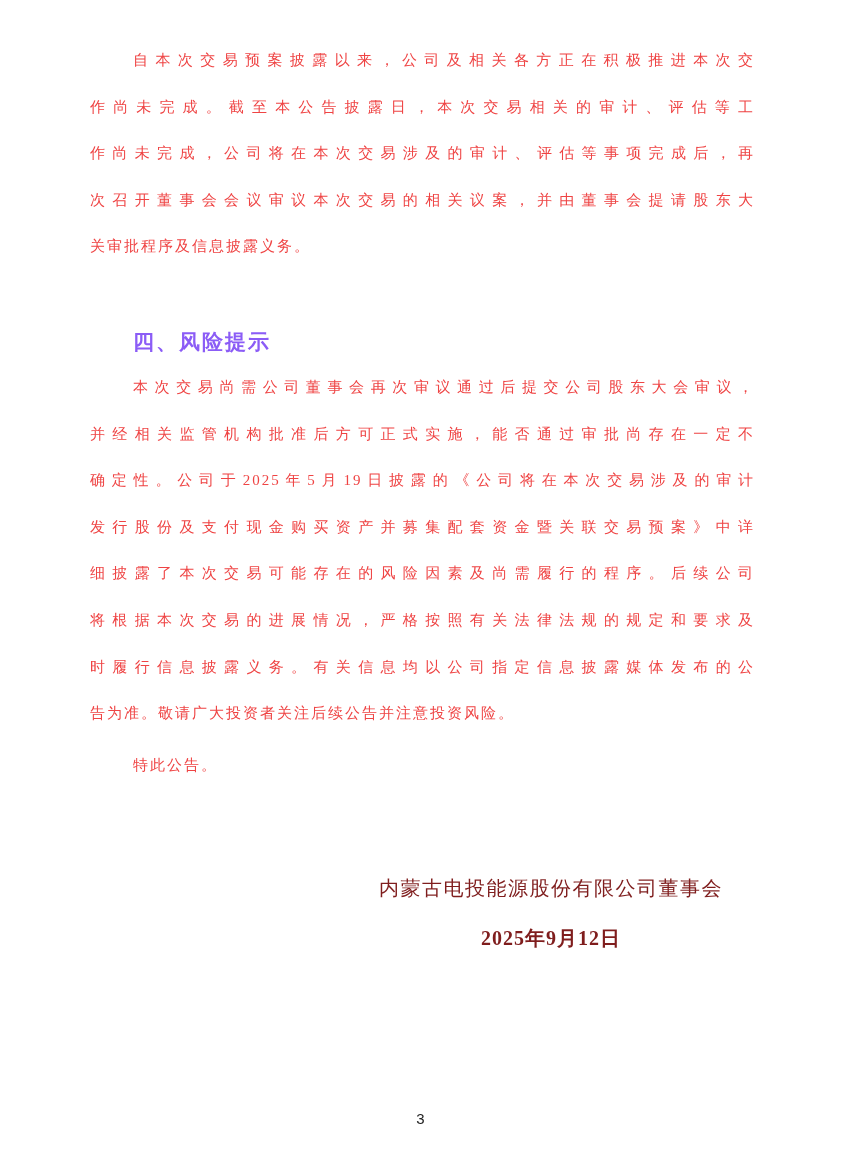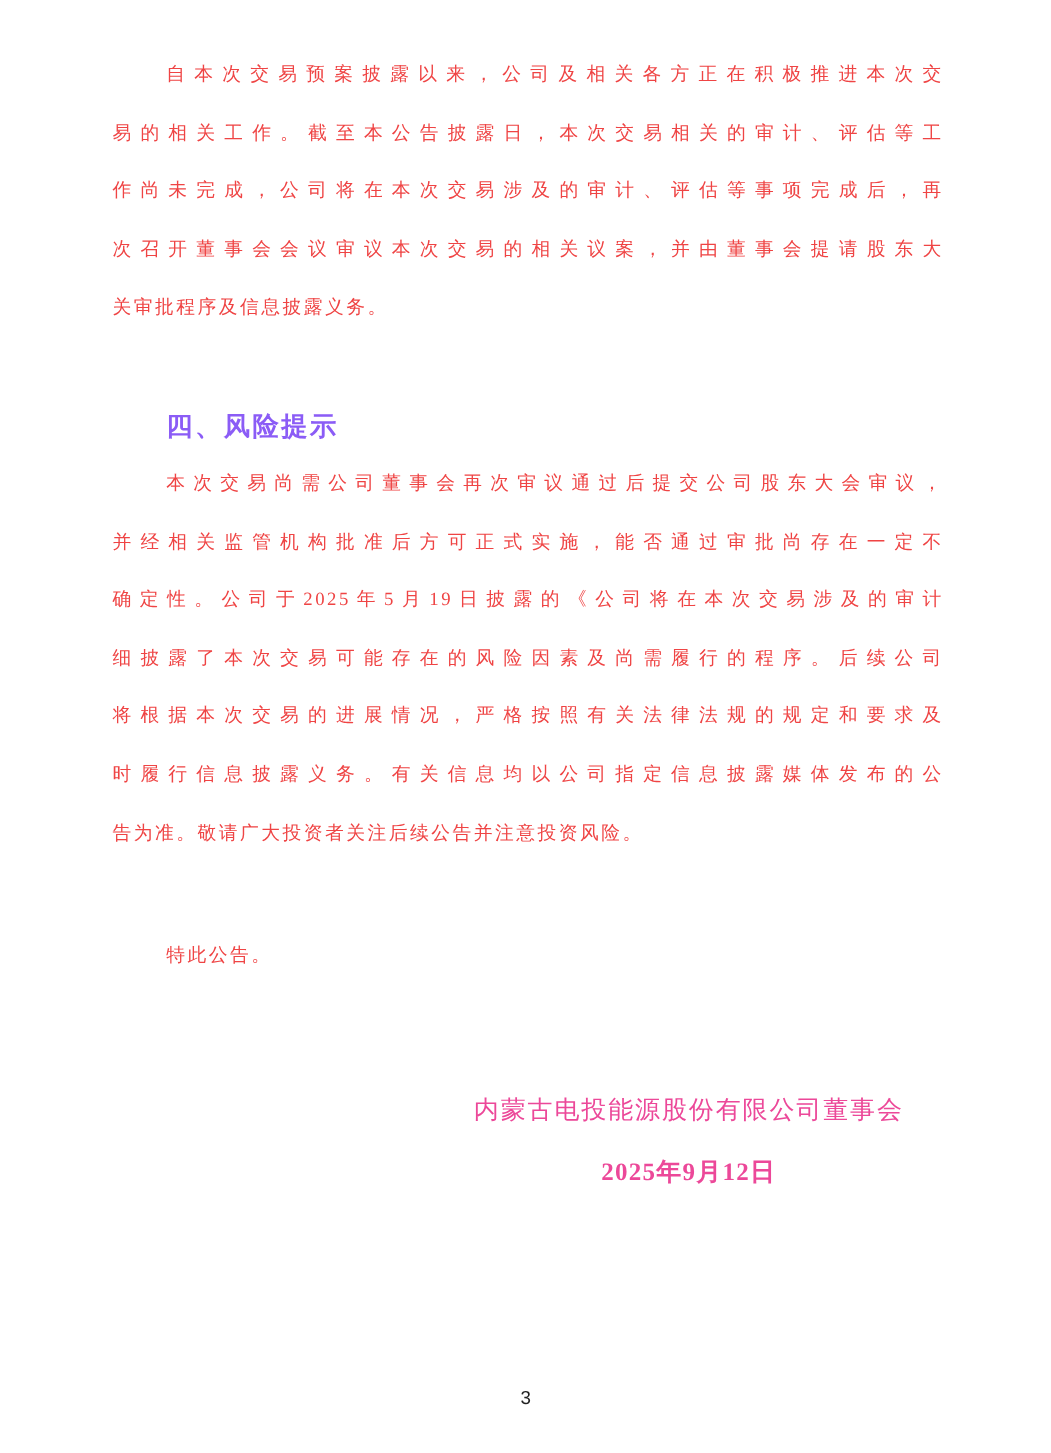--- a/index.html
+++ b/index.html
@@ -46,21 +46,21 @@
     color: #8b5cf6;
   }
   .para2-block { top: 364px; }
   .closing-block { top: 742px; }
   .signature-block {
     position: absolute;
     top: 868px;
     right: 118px;
     font-size: 20px;
     letter-spacing: 1.5px;
-    color: #ec4899;
+    color: #7f1d1d;
     text-align: center;
   }
   .signature-line { line-height: 40px; white-space: nowrap; }
   .date-line { line-height: 40px; margin-top: 10px; letter-spacing: 1px; font-weight: bold; }
   .page-number {
     position: absolute;
     top: 1110px;
     left: 0;
     width: 100%;
     text-align: center;
@@ -69,34 +69,35 @@
     color: #222222;
   }
 </style>
 </head>
 <body>
 
 <div class="page">
 
   <div class="content-block para1-block">
     <div class="doc-line just indent">自本次交易预案披露以来，公司及相关各方正在积极推进本次交</div>
-    <div class="doc-line just">易的相关工作。截至本公告披露日，本次交易相关的审计、评估等工</div>
+    <div class="doc-line just">作尚未完成。截至本公告披露日，本次交易相关的审计、评估等工</div>
     <div class="doc-line just">作尚未完成，公司将在本次交易涉及的审计、评估等事项完成后，再</div>
     <div class="doc-line just">次召开董事会会议审议本次交易的相关议案，并由董事会提请股东大</div>
     <div class="doc-line">关审批程序及信息披露义务。</div>
   </div>
 
   <div class="heading-block">
     <div class="doc-line indent">四、风险提示</div>
   </div>
 
   <div class="content-block para2-block">
     <div class="doc-line just indent">本次交易尚需公司董事会再次审议通过后提交公司股东大会审议，</div>
     <div class="doc-line just">并经相关监管机构批准后方可正式实施，能否通过审批尚存在一定不</div>
     <div class="doc-line just">确定性。公司于2025年5月19日披露的《公司将在本次交易涉及的审计</div>
+    <div class="doc-line just">发行股份及支付现金购买资产并募集配套资金暨关联交易预案》中详</div>
     <div class="doc-line just">细披露了本次交易可能存在的风险因素及尚需履行的程序。后续公司</div>
     <div class="doc-line just">将根据本次交易的进展情况，严格按照有关法律法规的规定和要求及</div>
     <div class="doc-line just">时履行信息披露义务。有关信息均以公司指定信息披露媒体发布的公</div>
     <div class="doc-line">告为准。敬请广大投资者关注后续公告并注意投资风险。</div>
   </div>
 
   <div class="content-block closing-block">
     <div class="doc-line indent">特此公告。</div>
   </div>
 

